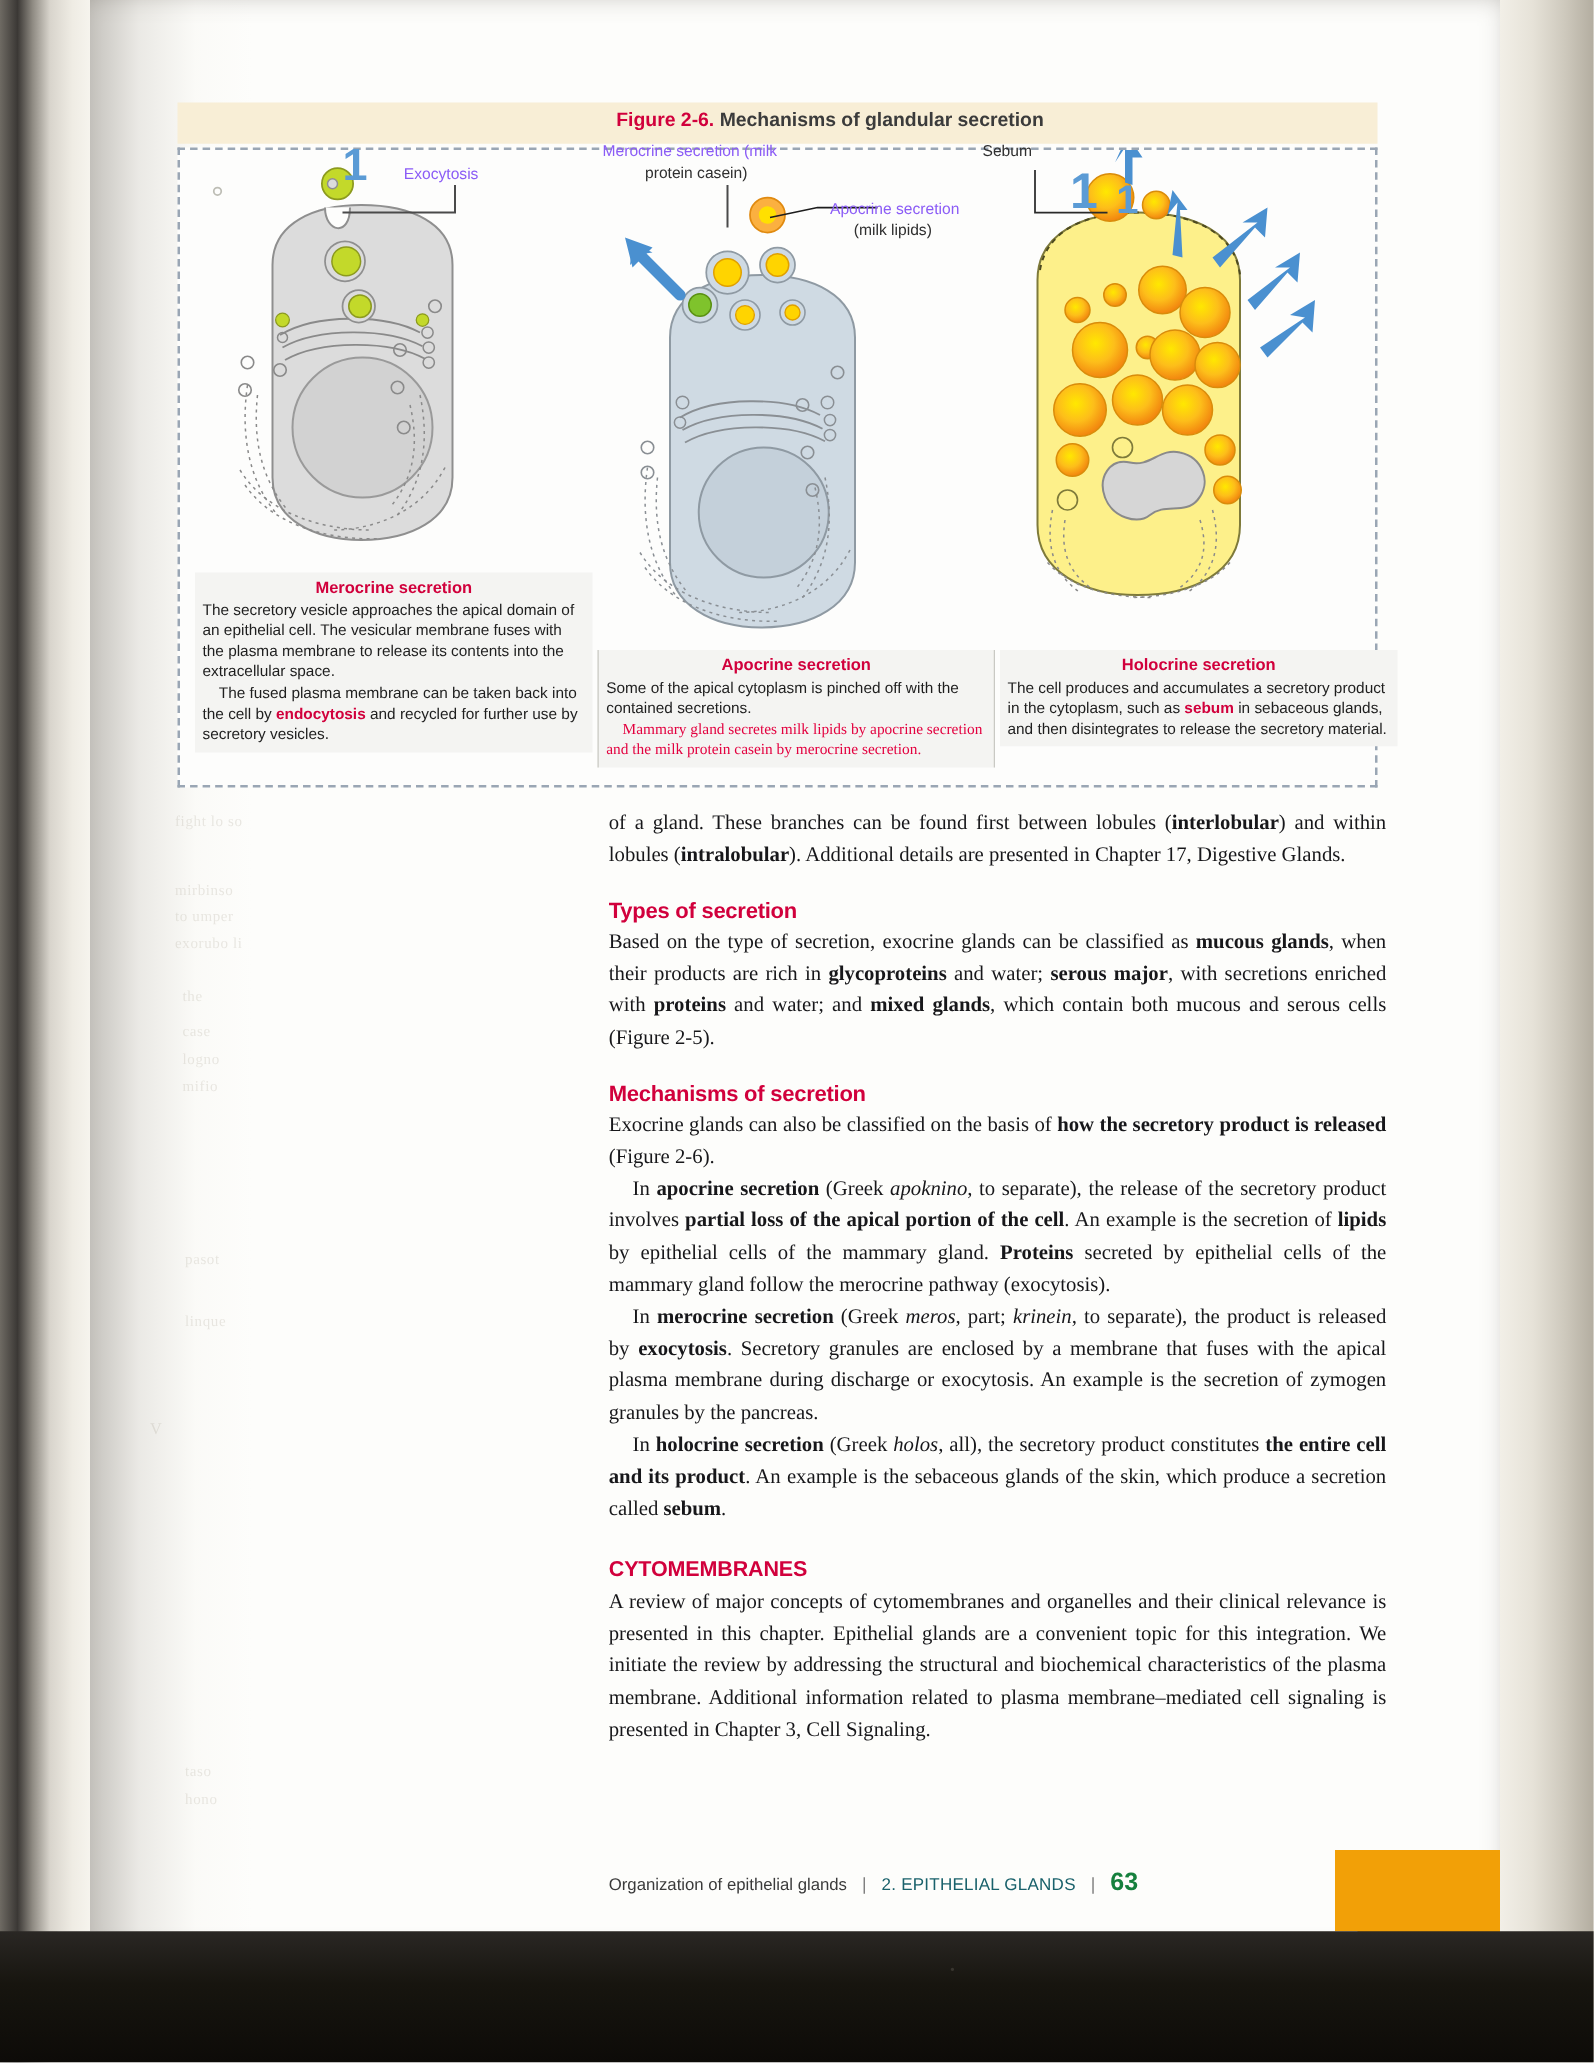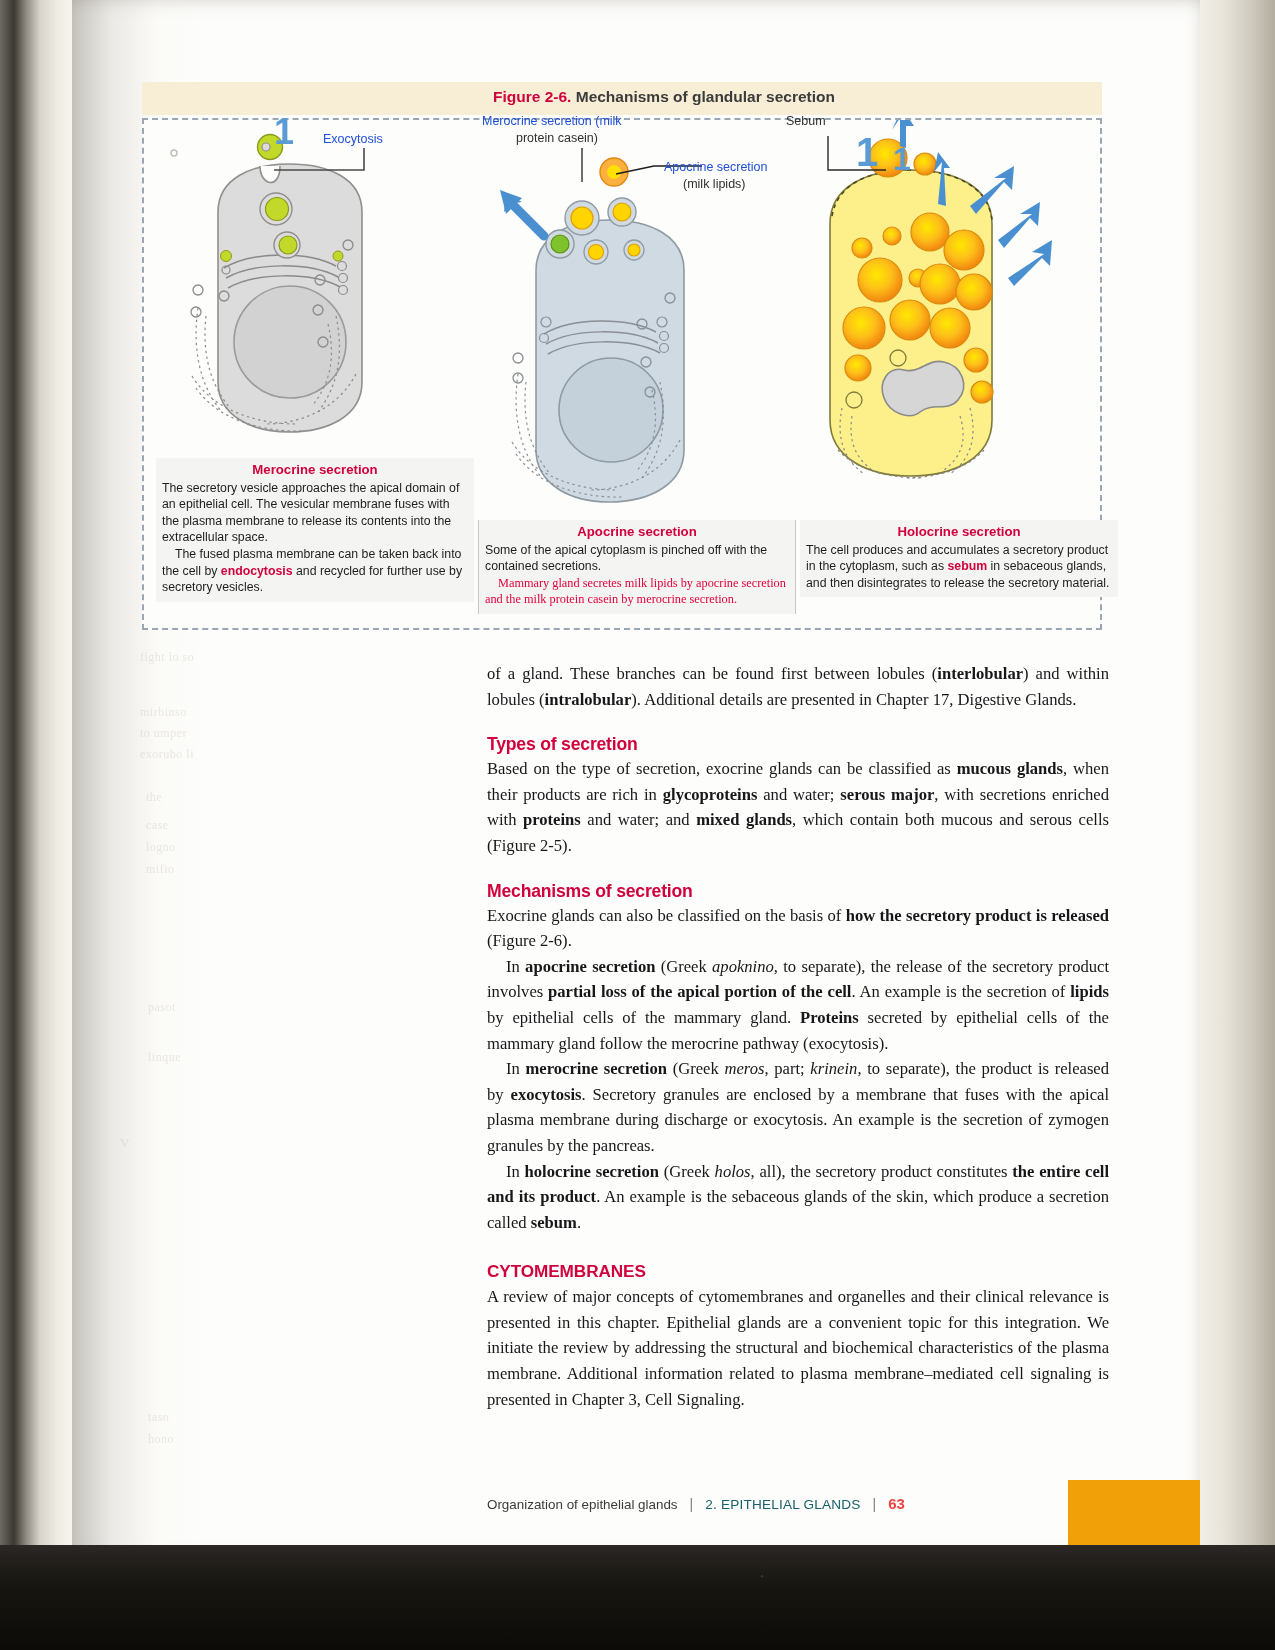--- a/index.html
+++ b/index.html
@@ -88,21 +88,21 @@
   #panel-apo  { left:330px; width:320px; height:400px; }
   #panel-holo { left:648px; width:300px; height:400px; }
 
   svg.cellsvg { display:block; }
 
   
   .lbl {
     position:absolute; font-family:"Liberation Sans", sans-serif;
     font-size:12.5px; line-height:15px; white-space:nowrap;
   }
-  .lbl.red { color:#1d4ed8; }
+  .lbl.red { color:#8b5cf6; }
   .lbl.dark { color:#2f2f2f; }
 
   
   .capbox {
     position:absolute;
     font-family:"Liberation Sans", sans-serif;
     font-size:12.3px; line-height:16.6px; color:#1e1e1e;
     background:#f4f4f2;
     padding:4px 6px 6px 6px;
   }
@@ -113,21 +113,21 @@
   .capbox b { color:#d1003c; }
   .capbox .redline { color:#e3003f;font-family:Liberation Serif, serif; }
   .capbox .indent { display:block; text-indent:13px; }
 
   #cap-mero { left:12px;  top:338px; width:318px; }
   #cap-apo  { left:334px; top:400px; width:318px; border-left:1px solid #c9c9c4; border-right:1px solid #c9c9c4;}
   #cap-holo { left:656px; top:400px; width:318px; }
 
   
   #bodycol {
-    position:absolute; left:487px; top:645px; width:622px;margin-top:16px;
+    position:absolute; left:487px; top:645px; width:622px;
   }
   #bodycol p {
     margin:0; font-family:"Liberation Serif", serif;
     font-size:16.6px; line-height:25.6px; color:#17171a;
     text-align:justify; hyphens:none;
   }
   #bodycol p.ind { text-indent:19px; }
   #bodycol p b { font-weight:bold; }
   #bodycol p i { font-style:italic; }
 
@@ -152,21 +152,21 @@
   
   #footer {
     position:absolute; left:487px; top:1495px; width:625px;
     display:flex; align-items:baseline; 
     gap:12px;
     font-family:"Liberation Sans", sans-serif;
   }
   #footer .run { font-size:13.4px; color:#3b3b3b; }
   #footer .sep { color:#7e7e7e; font-size:14px; }
   #footer .chap { font-size:13.6px; color:#19616b; font-weight:500; letter-spacing:.2px;}
-  #footer .pageno { font-size:15px; color:#ef4444; font-weight:bold; }
+  #footer .pageno { font-size:20px; color:#15803d; font-weight:bold; }
 </style>
 </head>
 <body>
 
 <div id="scan">
   <div id="pagewhite"></div>
 
   <div class="ghost" style="left:140px; top:650px; font-size:12px;">fight lo so</div>
   <div class="ghost" style="left:140px; top:705px; font-size:12px;">mirbinso</div>
   <div class="ghost" style="left:140px; top:726px; font-size:12px;">to umper</div>

